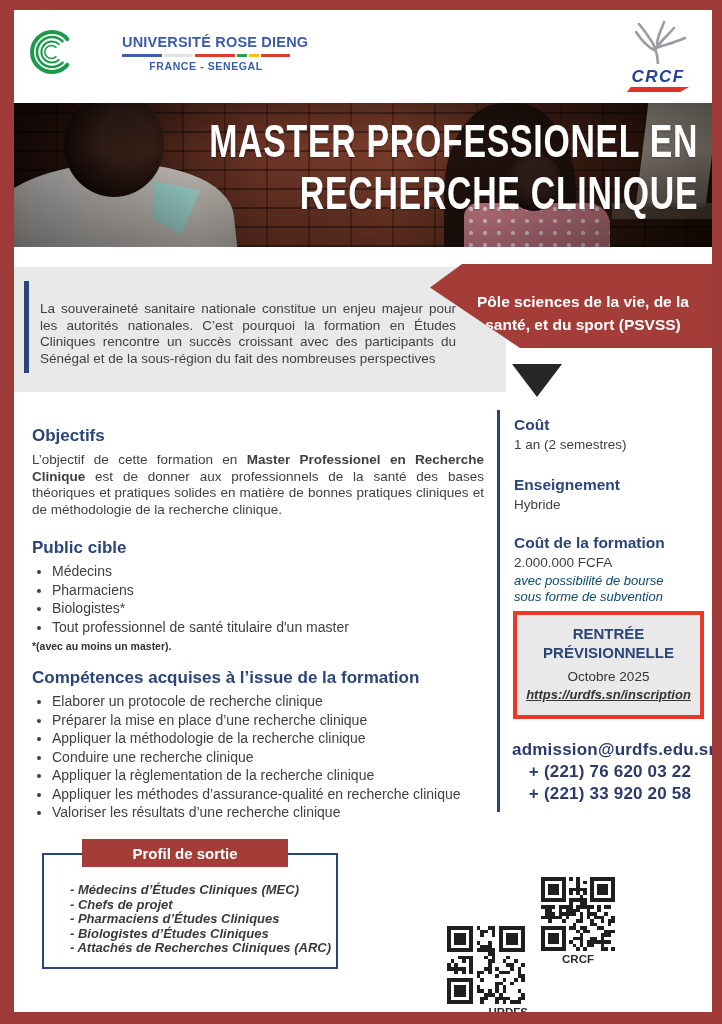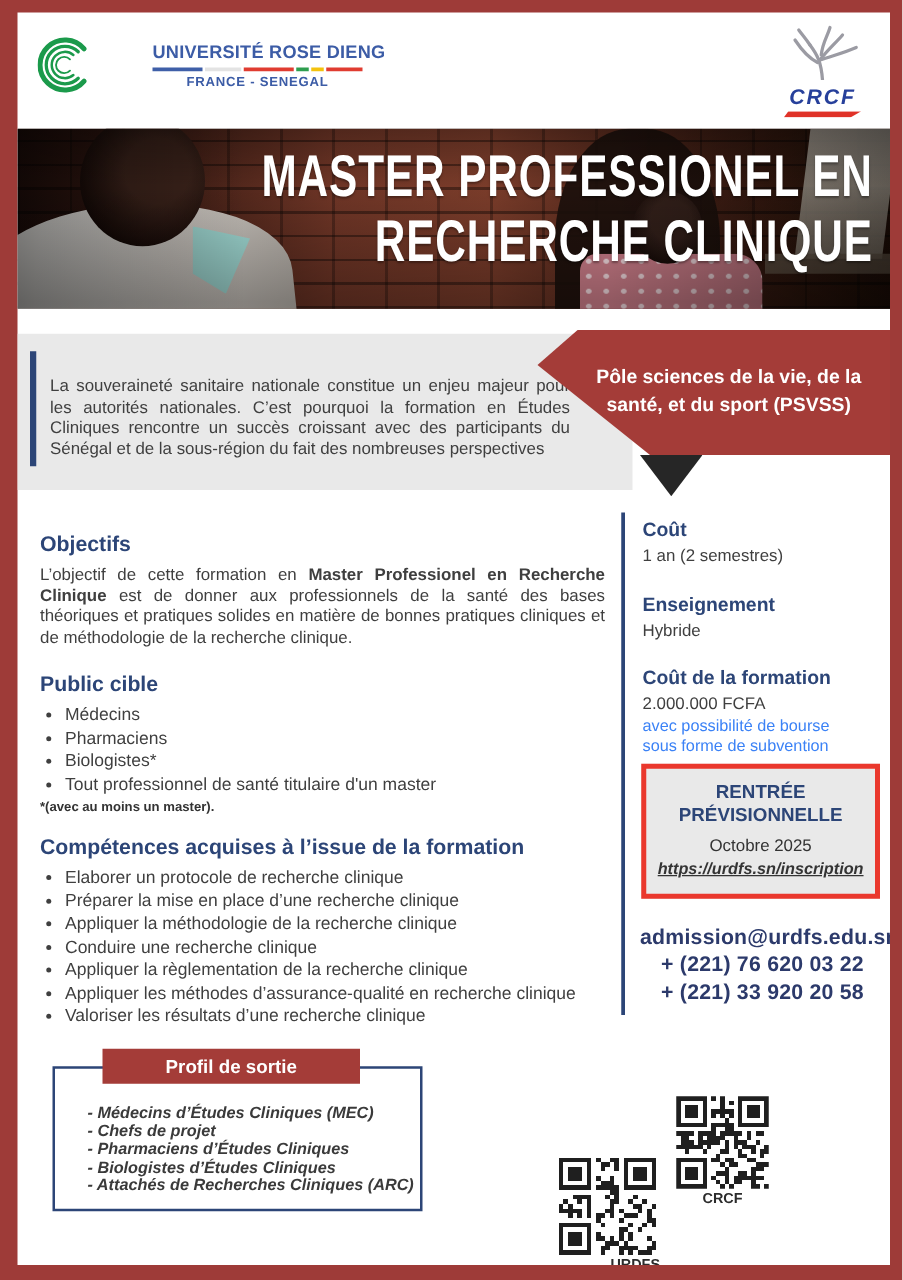--- a/index.html
+++ b/index.html
@@ -46,40 +46,40 @@
   .child-head{position:absolute;left:492px;top:50px;width:56px;height:58px;background:radial-gradient(circle at 55% 40%,#33201a 35%,#160b08 80%);border-radius:50%;}
   .child-dress{position:absolute;left:450px;top:100px;width:146px;height:46px;border-radius:14px 22px 0 0;background:radial-gradient(#f6dde2 2px,rgba(0,0,0,0) 2.6px) 0 0/14px 12px,#cf7f8b;}
   .vignette{position:absolute;inset:0;background:linear-gradient(180deg,rgba(0,0,0,.28),rgba(0,0,0,0) 32%,rgba(0,0,0,.3) 96%),linear-gradient(90deg,rgba(0,0,0,.42),rgba(0,0,0,0) 26%,rgba(0,0,0,0) 68%,rgba(0,0,0,.4));}
   .banner-title{position:absolute;right:14px;top:12px;text-align:right;z-index:5;color:#fff;}
   .banner-line{display:block;font-weight:800;font-size:47px;line-height:52px;letter-spacing:1px;transform:scaleX(.72);transform-origin:right center;white-space:nowrap;text-shadow:0 1px 2px rgba(0,0,0,.35);}
 
   
   .intro-box{left:0;top:257px;width:492px;height:125px;background:#e9e9e9;}
   .intro-bar{position:absolute;left:10px;top:14px;width:5px;height:92px;background:#2c4577;}
   .intro-text{position:absolute;left:26px;top:34px;width:416px;font-size:13.5px;line-height:16.5px;color:#3f3f3f;text-align:justify;}
-  .ribbon{left:414px;top:254px;width:284px;height:100px;background:#a43c38;clip-path:polygon(0.7% 28%,12% 0,100% 0,100% 100%,32.4% 100%,0.7% 28%);z-index:3;}
+  .ribbon{left:414px;top:254px;width:284px;height:84px;background:#a43c38;clip-path:polygon(0.7% 28%,12% 0,100% 0,100% 100%,32.4% 100%,0.7% 28%);z-index:3;}
   .ribbon-text{position:absolute;left:48px;right:22px;top:26px;text-align:center;color:#fff;font-weight:bold;font-size:15.5px;line-height:23px;}
   .ribbon-fold{left:498px;top:354px;width:50px;height:33px;background:#262626;clip-path:polygon(0 0,100% 0,50% 100%);z-index:2;}
 
   
   .h-navy{color:#2c4577;font-weight:bold;font-size:17px;margin:0 0 6px 0;}
   .h-navy-sm{color:#2c4577;font-weight:bold;font-size:15.5px;margin:0 0 3px 0;}
   .body-txt{font-size:13.5px;line-height:16.5px;color:#3f3f3f;margin:0;}
   .sec-objectifs{left:18px;top:416px;width:452px;}
   .sec-objectifs p{text-align:justify;}
   .sec-public{left:18px;top:528px;width:452px;}
   .sec-competences{left:18px;top:658px;width:466px;}
   ul.bullets{margin:6px 0 0 0;padding:0 0 0 20px;}
   ul.bullets li{font-size:14px;line-height:15.5px;color:#3f3f3f;margin-bottom:3px;}
   .footnote{font-size:10.5px;font-weight:bold;color:#333;margin-top:5px;}
   .divider{left:483px;top:400px;width:3px;height:402px;background:#2c4577;}
   .sec-duree{left:500px;top:406px;width:192px;}
   .sec-enseignement{left:500px;top:466px;width:192px;}
   .sec-cout{left:500px;top:524px;width:196px;}
-  .cout-note{font-size:13px;line-height:16px;color:#3b82f6;margin-top:1px;}
+  .cout-note{font-size:13px;line-height:16px;color:#0c4a6e;font-style:italic;margin-top:1px;}
   .rentree-box{left:499px;top:601px;width:191px;height:108px;border:4px solid #ea382d;background:#e9e9e9;text-align:center;padding-top:9px;z-index:2;}
   .rentree-title{color:#2c4577;font-weight:bold;font-size:15px;line-height:19px;margin:0 auto;width:150px;}
   .rentree-date{font-size:13.5px;color:#333;margin-top:7px;}
   .rentree-link{display:inline-block;font-size:13px;font-weight:bold;font-style:italic;color:#333;text-decoration:underline;margin-top:3px;}
   .contact{left:498px;top:729px;width:196px;text-align:center;color:#2c3a6b;font-weight:bold;font-size:17px;line-height:22px;letter-spacing:.2px;}
 
   
   .profil-header{left:68px;top:829px;width:206px;height:28px;background:#a43c38;color:#fff;font-weight:bold;font-size:15px;display:flex;align-items:center;justify-content:center;z-index:3;}
   .profil-box{left:28px;top:843px;width:296px;height:116px;border:2.5px solid #2c4577;background:#fff;z-index:1;}
   ul.profil-list{position:absolute;left:26px;top:28px;margin:0;padding:0;list-style:none;}

